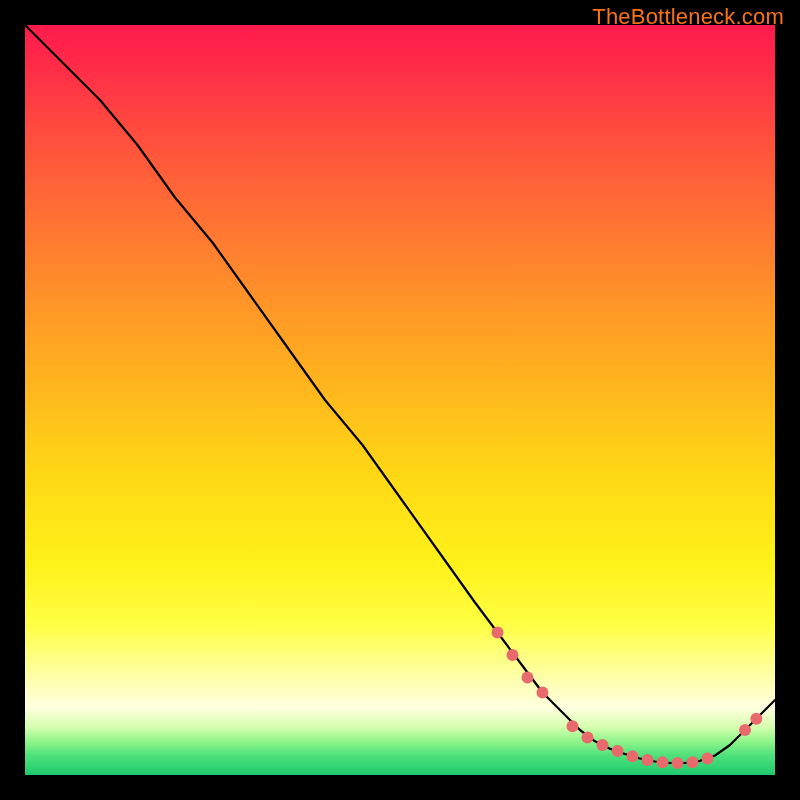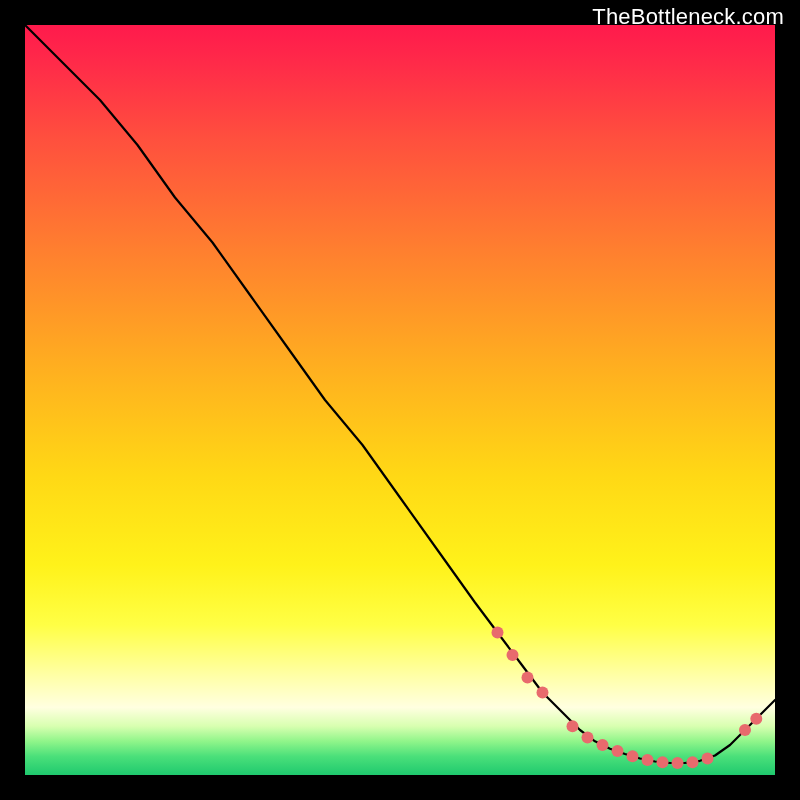--- a/index.html
+++ b/index.html
@@ -15,21 +15,21 @@
     width: 800px;
     height: 800px;
     background: #000;
   }
   .watermark {
     position: absolute;
     top: 4px;
     right: 16px;
     font-family: Arial, Helvetica, sans-serif;
     font-size: 22px;
-    color: #ffffff;
+    color: #f97316;
     letter-spacing: 0.2px;
     z-index: 5;
   }
   .plot {
     position: absolute;
     left: 25px;
     top: 25px;
     width: 750px;
     height: 750px;
   }

